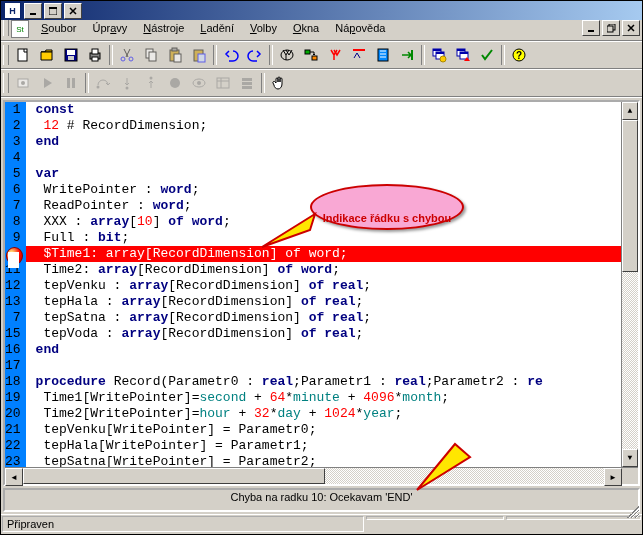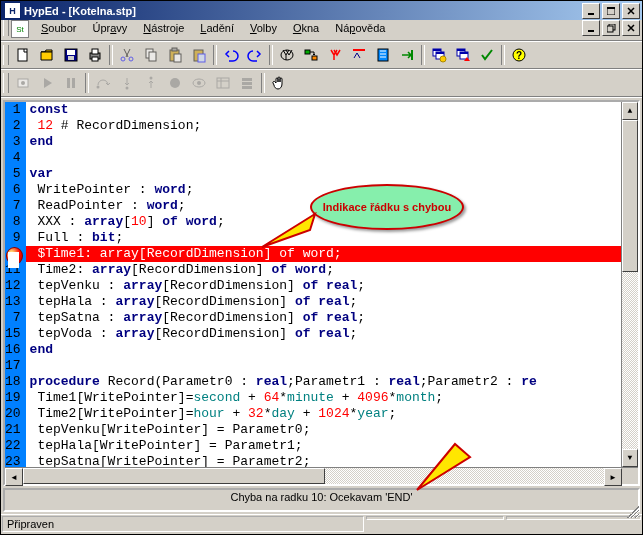--- a/index.html
+++ b/index.html
@@ -26,51 +26,50 @@
   
   .client{flex:1;display:flex;flex-direction:column;border-top:1px solid #fff;min-height:0;}
   .docwin{flex:1;margin:2px;border:2px inset #fff;display:flex;flex-direction:column;background:#fff;min-height:0;position:relative;}
   .editor{flex:1;display:flex;overflow:hidden;font-family:"Courier New",monospace;font-size:13px;line-height:16px;}
   .gutter{background:#0080ff;color:#000;text-align:right;padding-right:3px;user-select:none;}
   .gutter div{height:16px;padding-right:2px;}
   .gutter .bp{background:#0080ff;position:relative;}
   .bpball{position:absolute;left:1px;top:1px;width:13px;height:13px;border-radius:50%;background:radial-gradient(circle at 30% 30%,#ff8,#f00 55%,#a00);border:1px solid #800;}
   .bpbar{position:absolute;left:3px;top:6px;width:9px;height:3px;background:#fff;}
   .code{flex:1;background:#fff;overflow:hidden;white-space:pre;}
-  .code div{height:16px;padding-left:4px;}
+  .code div{height:16px;padding-left:10px;}
   .kw{color:#000080;font-weight:bold;}
   .num{color:#ff0000;}
   .str{color:#008080;}
   .errline{background:#ff0000;color:#fff;}
   .vscroll{width:16px;background:#d4d0c8;border-left:1px solid #808080;display:flex;flex-direction:column;}
   .sbtn{height:16px;background:#d4d0c8;border:1px solid #fff;border-right-color:#404040;border-bottom-color:#404040;display:flex;align-items:center;justify-content:center;font-size:8px;}
   .strack{flex:1;background:repeating-conic-gradient(#d4d0c8 0 25%,#fff 0 50%) 0 0/2px 2px;position:relative;}
   .sthumb{position:absolute;left:0;width:14px;background:#d4d0c8;border:1px solid #fff;border-right-color:#404040;border-bottom-color:#404040;}
   .hscrollbar{height:16px;display:flex;background:#d4d0c8;border-top:1px solid #808080;}
   .hstrack{flex:1;background:repeating-conic-gradient(#d4d0c8 0 25%,#fff 0 50%) 0 0/2px 2px;position:relative;}
   .hsthumb{position:absolute;top:0;height:14px;background:#d4d0c8;border:1px solid #fff;border-right-color:#404040;border-bottom-color:#404040;}
   
   .errpanel{height:18px;margin:0 2px 2px 2px;border:2px inset #fff;background:#d4d0c8;font-size:11px;padding:1px 16px;white-space:nowrap;overflow:hidden;text-align:center;}
   
   .statusbar{height:19px;border-top:1px solid #fff;display:flex;align-items:flex-start;}
   .spane{border:1px inset #fff;margin:1px;padding:1px 4px;display:flex;align-items:center;}
   .sp1{width:352px;} .sp2{width:128px;} .sprest{flex:1;position:relative;}
   .sgrip{position:absolute;right:1px;bottom:1px;width:12px;height:12px;background:
     linear-gradient(135deg,transparent 0 50%,#808080 50% 55%,#fff 55% 60%,transparent 60% 65%,#808080 65% 70%,#fff 70% 75%,transparent 75% 80%,#808080 80% 85%,#fff 85% 90%,transparent 90%);}
   
-  .callout{position:absolute;background:#86efac;border:2px solid #c00;border-radius:50%;color:#c00;font-weight:bold;font-size:11px;text-align:center;display:flex;align-items:center;justify-content:center;padding:4px 10px;box-shadow:2px 2px 3px rgba(0,0,0,.4);}
+  .callout{position:absolute;background:#f9a8d4;border:2px solid #c00;border-radius:50%;color:#c00;font-weight:bold;font-size:11px;text-align:center;display:flex;align-items:flex-end;justify-content:center;padding:4px 10px;box-shadow:2px 2px 3px rgba(0,0,0,.4);}
 </style>
 </head>
 <body>
 
 <div class="window">
 
   <div class="titlebar">
     <div class="icon">H</div>
-    <div class="title">HypEd - [Kotelna.stp]</div>
     <div class="tbtns">
       <div class="tbtn">
           <svg width="8" height="8">
             <rect x="1" y="6" width="6" height="2" fill="#000"></rect>
           </svg>
         </div>
       <div class="tbtn">
           <svg width="8" height="8">
             <rect x="0" y="0" width="8" height="8" fill="none" stroke="#000"></rect>
             <rect x="0" y="0" width="8" height="2" fill="#000"></rect>

